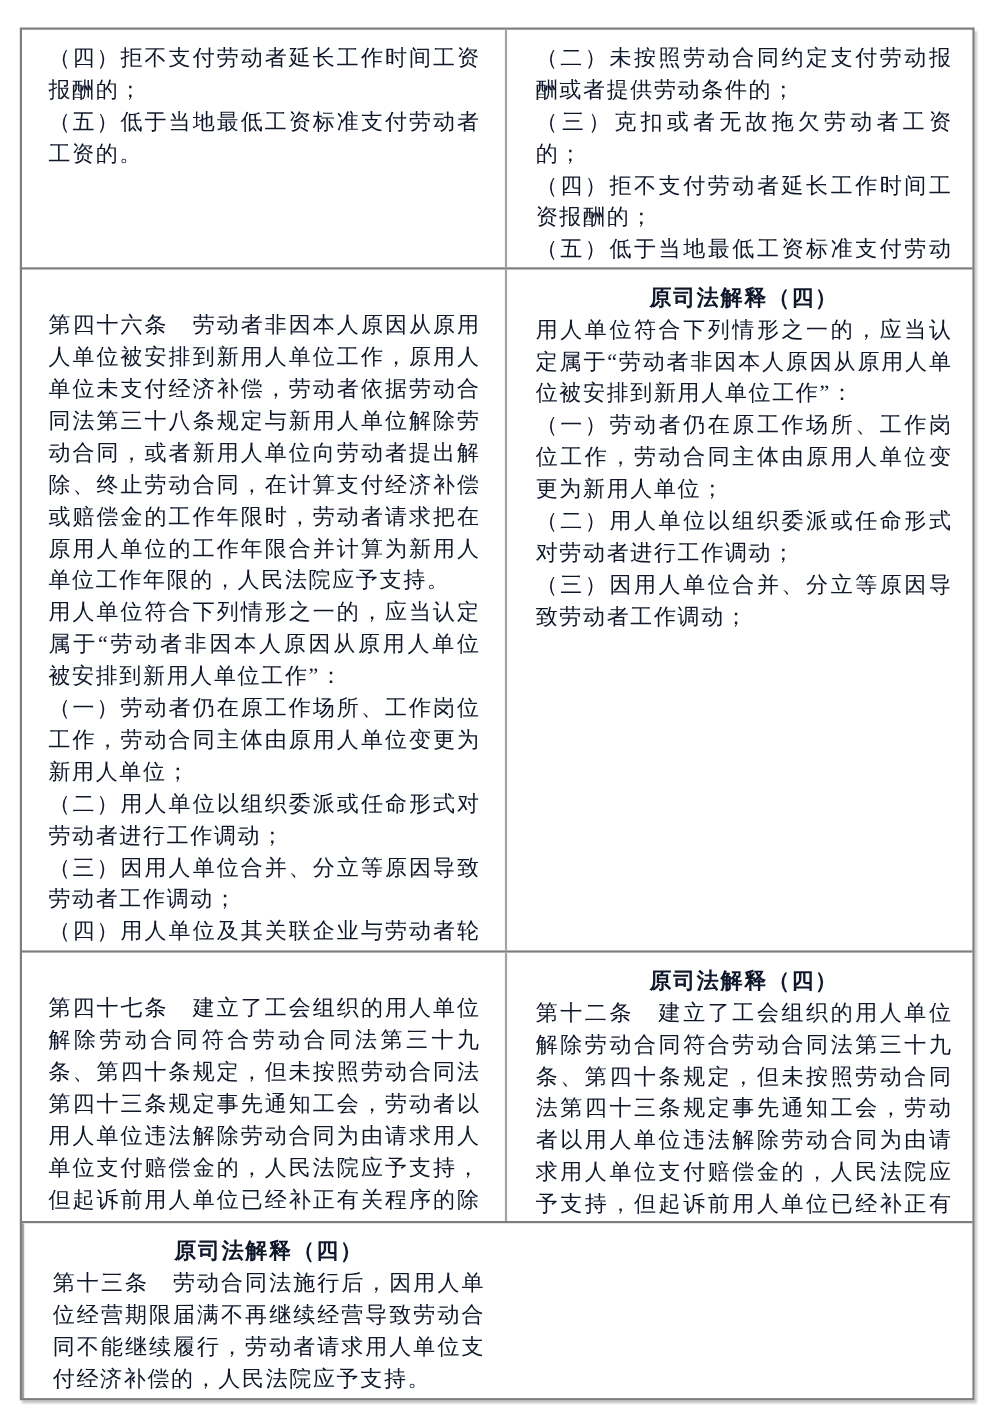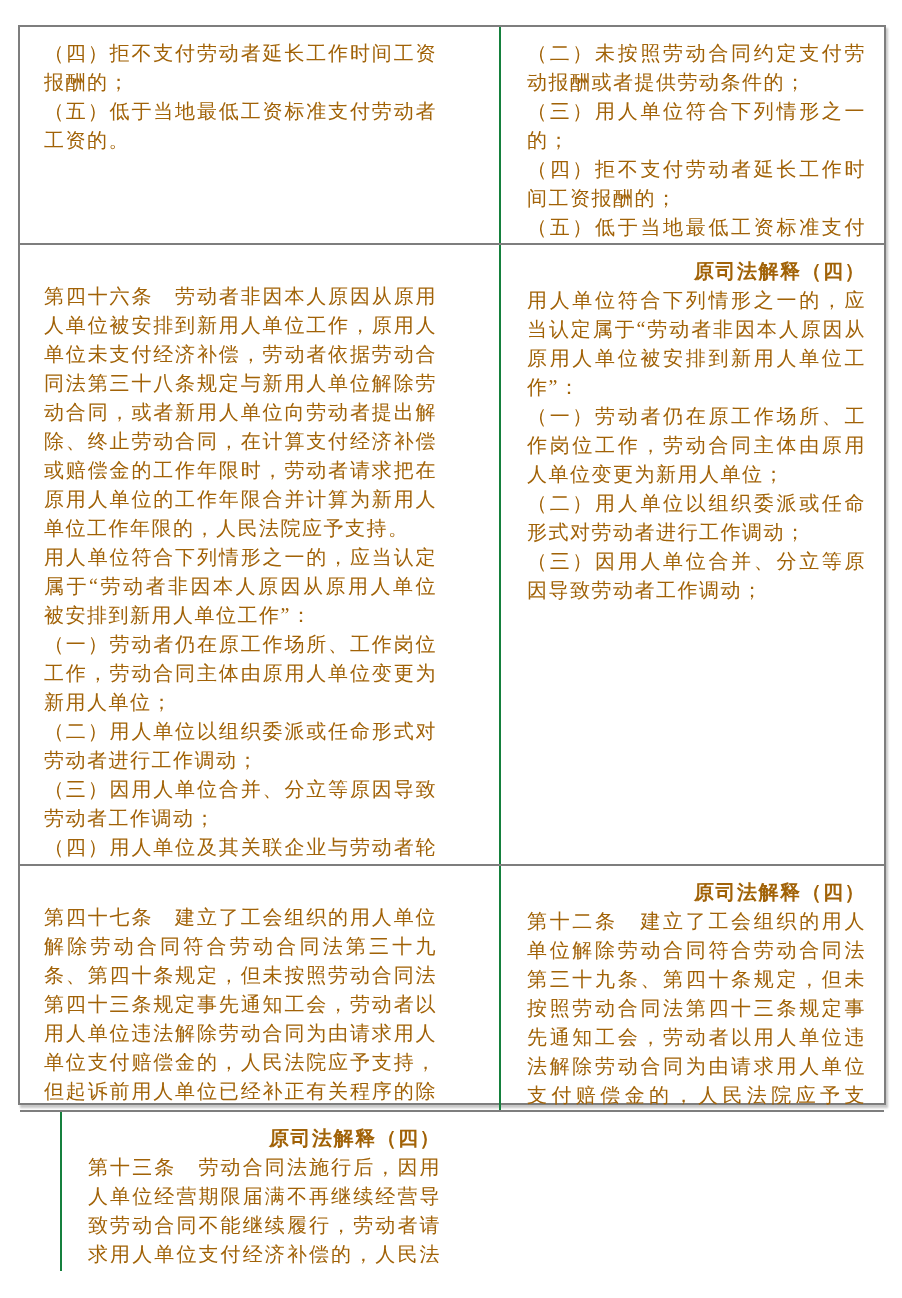--- a/index.html
+++ b/index.html
@@ -15,77 +15,76 @@
     width: 902px;
     height: 1298px;
     background: #ffffff;
     overflow: hidden;
   }
   .law-table {
     position: absolute;
     left: 18px;
     top: 25px;
     width: 868px;
-    height: 1080px;
+    height: 1248px;
     box-sizing: border-box;
     border: 2px solid #7e7e7e;
     box-shadow: 2px 3px 2px rgba(0,0,0,0.22);
     background: #ffffff;
-    color: #a16207;
+    color: #0f172a;
   }
   .row {
     display: grid;
     grid-template-columns: 439px 1fr;
     box-sizing: border-box;
     overflow: hidden;
   }
   .row + .row { border-top: 2px solid #7e7e7e; }
   .r1 { height: 216px; }
   .r2 { height: 621px; }
   .r3 { height: 246px; }
   .r4 { height: 161px; }
   .cell {
     box-sizing: border-box;
     padding: 12px 22px 0 24px;
     overflow: hidden;
   }
   .cell.right {
-    border-left: 2px solid #15803d;
+    border-left: 2px solid #a3a3a3;
     padding: 12px 18px 0 26px;
-    margin-left: 40px;
   }
   .cell.offset { padding-top: 37px; }
   .cell p {
     margin: 0;
     font-size: 20px;
     line-height: 29px;
     letter-spacing: 1.5px;
     text-align: justify;
     text-justify: inter-character;
     word-break: break-all;
   }
   .cell p.hdr {
     font-weight: bold;
-    text-align: right;
+    text-align: center;
   }
 </style>
 </head>
 <body>
 
 <div class="page">
   <div class="law-table">
 
     <div class="row r1">
       <div class="cell left">
         <p>（四）拒不支付劳动者延长工作时间工资报酬的；</p>
         <p>（五）低于当地最低工资标准支付劳动者工资的。</p>
       </div>
       <div class="cell right">
         <p>（二）未按照劳动合同约定支付劳动报酬或者提供劳动条件的；</p>
-        <p>（三）用人单位符合下列情形之一的；</p>
+        <p>（三）克扣或者无故拖欠劳动者工资的；</p>
         <p>（四）拒不支付劳动者延长工作时间工资报酬的；</p>
         <p>（五）低于当地最低工资标准支付劳动者工资的。</p>
       </div>
     </div>
 
     <div class="row r2">
       <div class="cell left offset">
         <p>第四十六条　劳动者非因本人原因从原用人单位被安排到新用人单位工作，原用人单位未支付经济补偿，劳动者依据劳动合同法第三十八条规定与新用人单位解除劳动合同，或者新用人单位向劳动者提出解除、终止劳动合同，在计算支付经济补偿或赔偿金的工作年限时，劳动者请求把在原用人单位的工作年限合并计算为新用人单位工作年限的，人民法院应予支持。</p>
         <p>用人单位符合下列情形之一的，应当认定属于“劳动者非因本人原因从原用人单位被安排到新用人单位工作”：</p>
         <p>（一）劳动者仍在原工作场所、工作岗位工作，劳动合同主体由原用人单位变更为新用人单位；</p>

